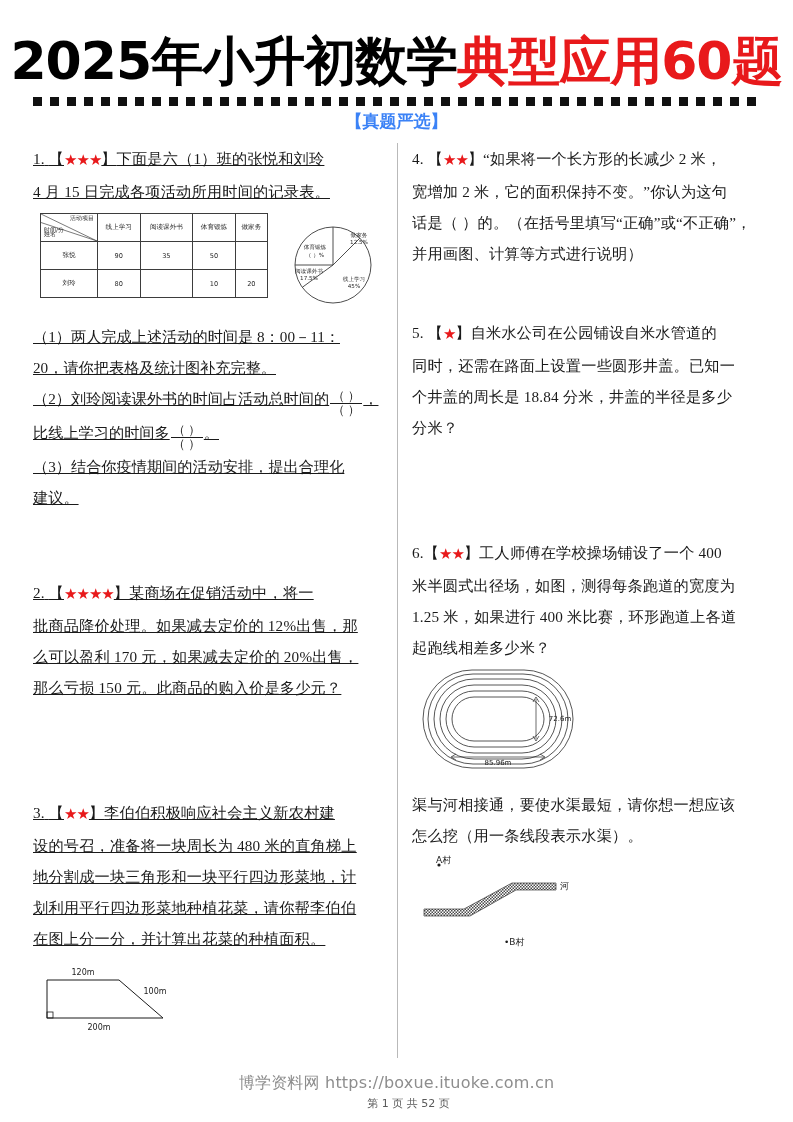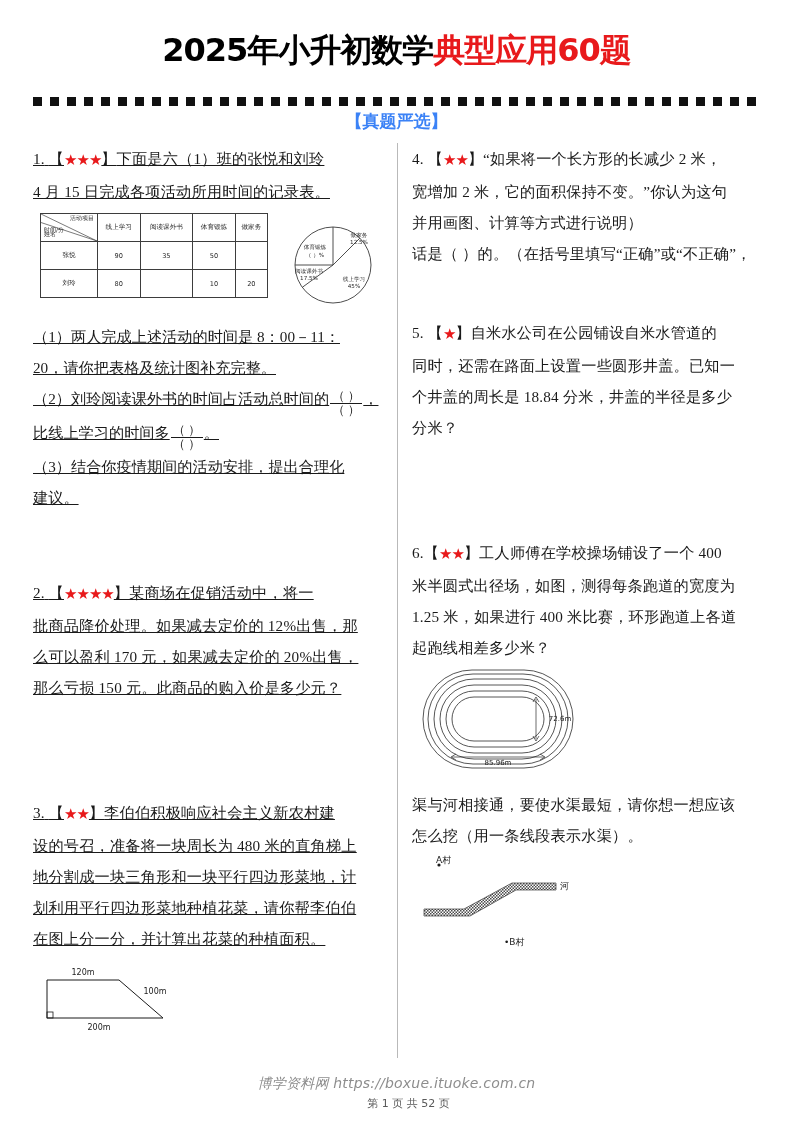--- a/index.html
+++ b/index.html
@@ -11,21 +11,21 @@
     position:relative;
     overflow:hidden;
   }
   .page{position:relative;width:793px;height:1122px;}
 
   
   .title-wrap{position:absolute;left:0;top:34px;width:793px;text-align:center;}
   .title{
     font-family:"DejaVu Sans","Liberation Sans",sans-serif;
     font-weight:bold;
-    font-size:32px;
+    font-size:52px;
     letter-spacing:-1px;
     white-space:nowrap;
     line-height:1.05;
   }
   .title .blk{color:#000000;}
   .title .red{color:#e8191b;}
 
   .dashline{
     position:absolute;left:33px;top:97px;width:728px;height:9px;
     background-image:repeating-linear-gradient(to right,#111 0px,#111 9px,transparent 9px,transparent 17px);
@@ -107,21 +107,21 @@
   .track-wrap{position:relative;height:102px;margin-top:6px;}
 
   
   .river-wrap{position:relative;height:100px;margin-top:2px;}
 
   
   .footer{
     position:absolute;left:0;top:1073px;width:793px;text-align:center;
     font-family:"DejaVu Sans","Liberation Sans",sans-serif;
   }
-  .wm{font-size:14px;color:#8d8d8d;letter-spacing:0.2px;font-style:italic;}
+  .wm{font-size:16px;color:#8d8d8d;letter-spacing:0.2px;}
   .pageno{
     position:absolute;left:12px;top:1096px;width:793px;text-align:center;
     font-family:"DejaVu Sans","Liberation Sans",sans-serif;
     font-size:11px;color:#5a5a5a;
   }
   .spacer-sm{height:12px;}
   .spacer-md{height:30px;}
   .spacer-lg{height:58px;}
 </style>
 </head>
@@ -260,22 +260,22 @@
   </div>
 
   <div class="col col-right">
 
     <div class="q">
       <div class="qline">
         <span class="qnum">4.</span>
         <span class="bracket">【</span><span class="stars"><span class="star">★</span><span class="star">★</span></span><span class="bracket">】</span><span>“如果将一个长方形的长减少 2 米，</span>
       </div>
       <div class="qline">宽增加 2 米，它的面积保持不变。”你认为这句</div>
+      <div class="qline">话是（   ）的。（在括号里填写“正确”或“不正确”，</div>
       <div class="qline">并用画图、计算等方式进行说明）</div>
-      <div class="qline">话是（   ）的。（在括号里填写“正确”或“不正确”，</div>
     </div>
 
     <div class="spacer-md"></div>
     <div class="spacer-sm"></div>
 
     <div class="q">
       <div class="qline">
         <span class="qnum">5.</span>
         <span class="bracket">【</span><span class="stars"><span class="star">★</span></span><span class="bracket">】</span><span>自米水公司在公园铺设自米水管道的</span>
       </div>

